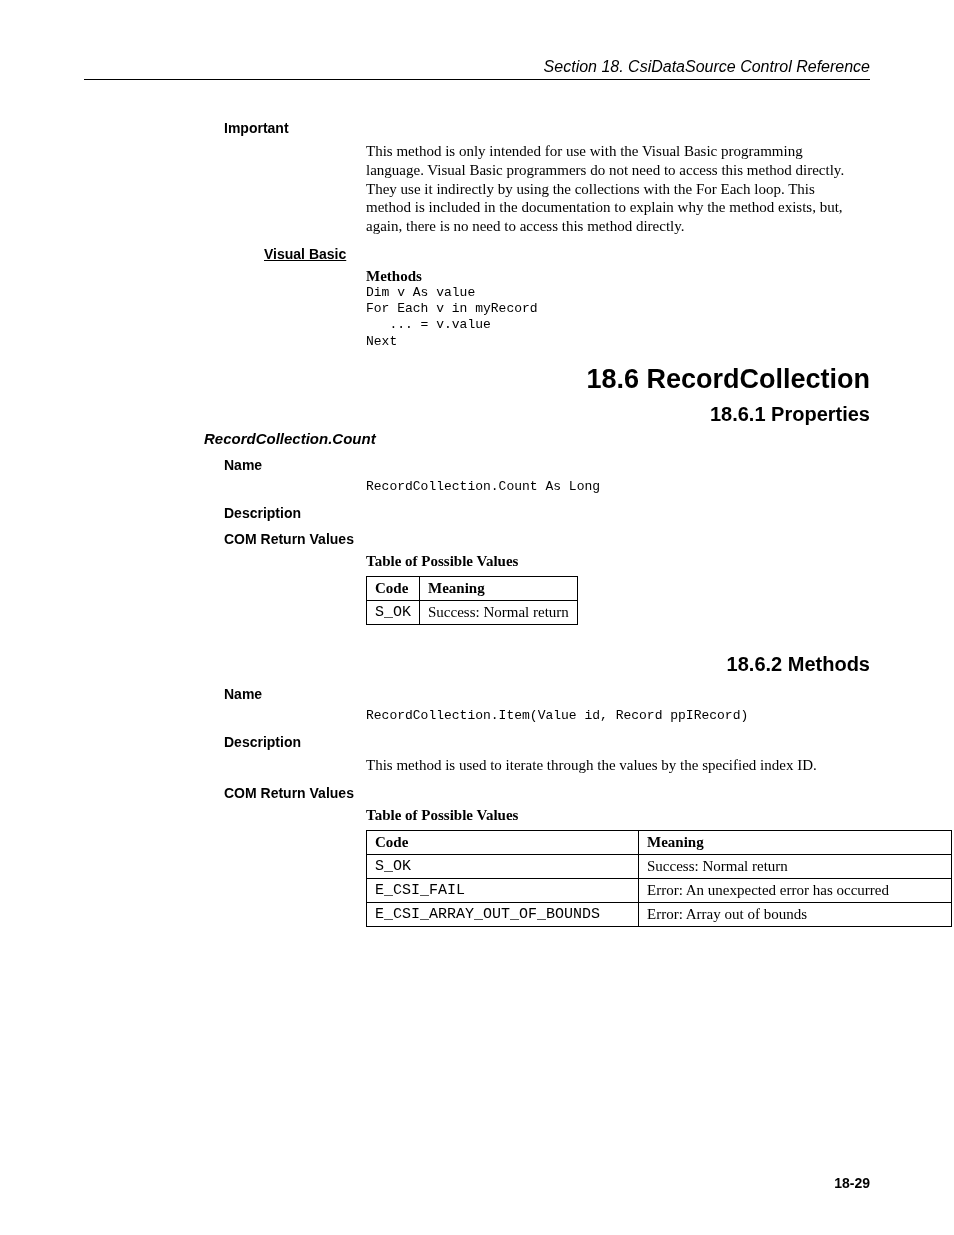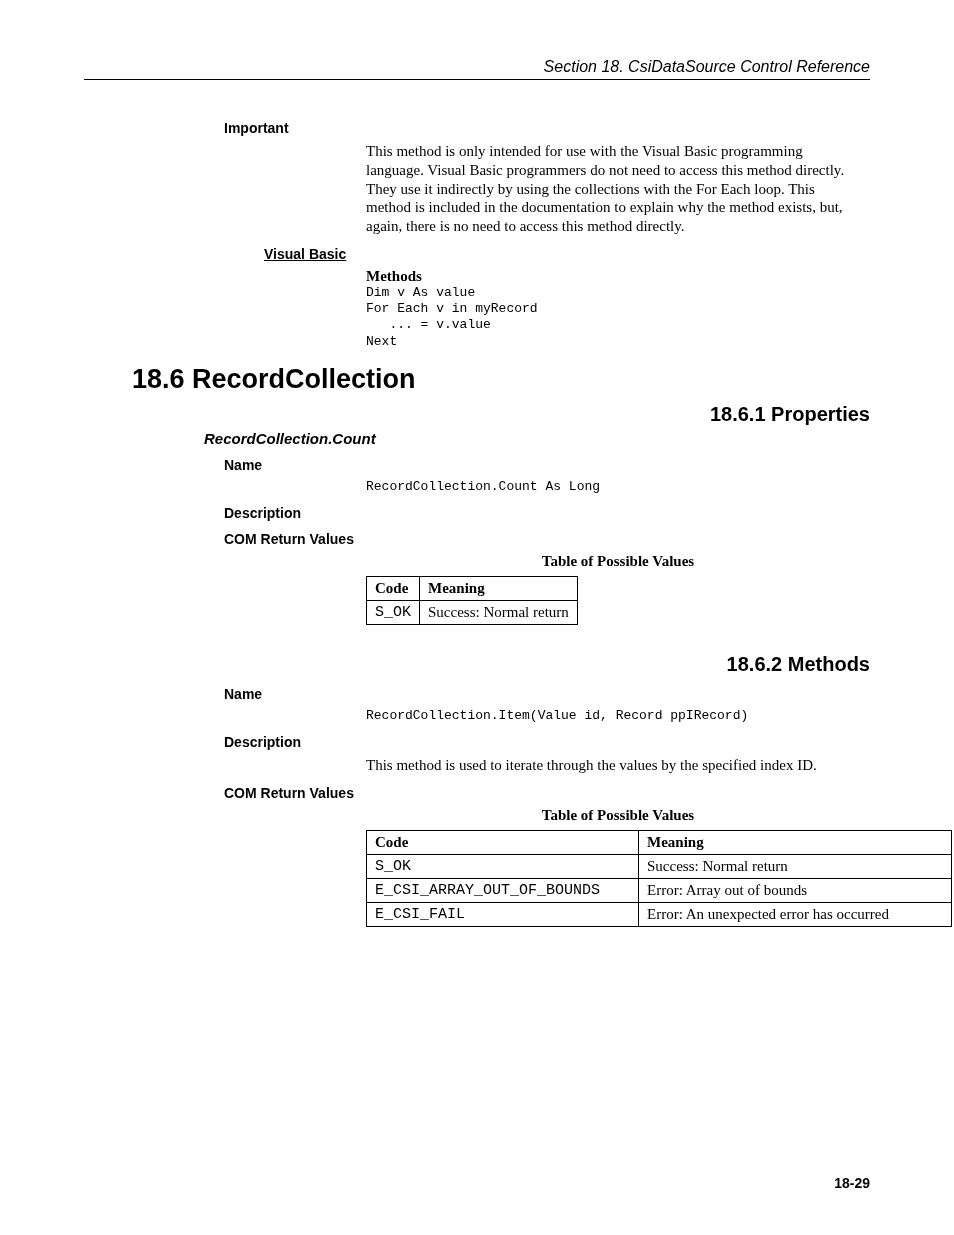--- a/index.html
+++ b/index.html
@@ -59,41 +59,41 @@
     font-family: "Courier New", Courier, monospace;
     white-space: pre;
     line-height: 1.25;
     font-size: 13px;
   }
   h1.sec {
     font-family: Arial, Helvetica, sans-serif;
     font-weight: bold;
     font-size: 27px;
     margin: 14px 0 4px 48px;
+    text-align: right;
   }
   h2.sub {
     font-family: Liberation Sans, sans-serif;
     font-weight: bold;
     font-size: 20px;
     margin: 8px 0 2px 56px;
     text-align: right;
   }
   .member {
     font-family: Arial, Helvetica, sans-serif;
     font-weight: bold;
     font-style: italic;
     font-size: 15px;
     margin: 4px 0 4px 120px;
   }
   .table-caption {
     margin-left: 282px;
     font-weight: bold;
     margin-top: 4px;
     margin-bottom: 6px;
-    text-align: center;
   }
   table.vals {
     border-collapse: collapse;
     margin-left: 282px;
     border-radius: 22px;
   }
   table.vals th, table.vals td {
     border: 1px solid #000;
     padding: 3px 8px;
     text-align: left;
@@ -177,24 +177,24 @@
     <tbody>
         <tr>
       <th>Code</th>
       <th>Meaning</th>
     </tr>
     <tr>
       <td class="code-cell">S_OK</td>
       <td>Success: Normal return</td>
     </tr>
     <tr>
+      <td class="code-cell">E_CSI_FAIL</td>
+      <td>Error: An unexpected error has occurred</td>
+    </tr>
+    <tr>
       <td class="code-cell">E_CSI_ARRAY_OUT_OF_BOUNDS</td>
       <td>Error: Array out of bounds</td>
     </tr>
-    <tr>
-      <td class="code-cell">E_CSI_FAIL</td>
-      <td>Error: An unexpected error has occurred</td>
-    </tr>
   </tbody>
     </table>
 
   <div class="page-num">18-29</div>
 </div>
 
 </body></html>

